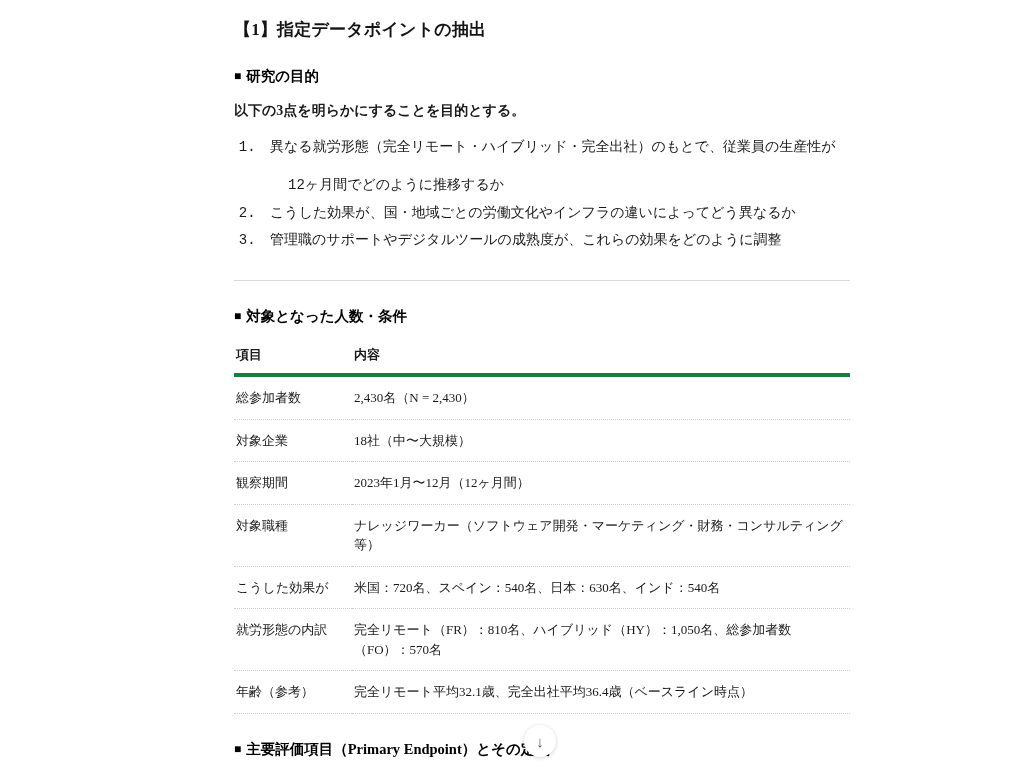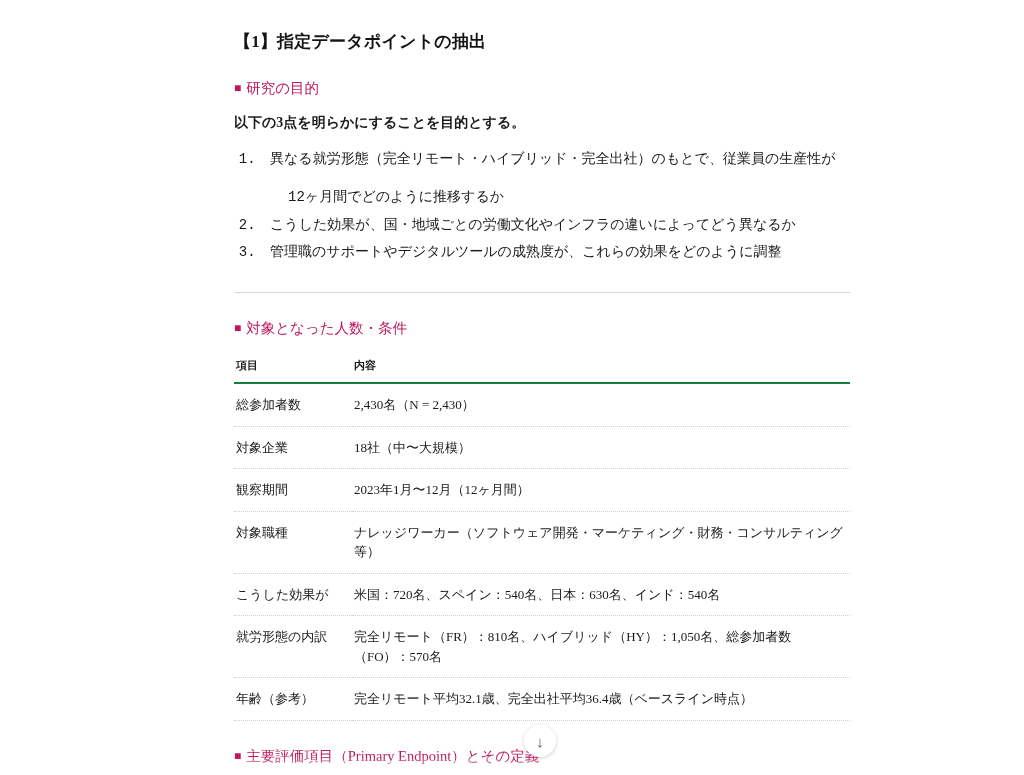--- a/index.html
+++ b/index.html
@@ -14,35 +14,35 @@
   }
   .page {
     position: relative;
     width: 1024px;
     height: 775px;
     background: #ffffff;
   }
   .content {
     position: absolute;
     left: 234px;
-    top: 16px;
+    top: 4px;
     width: 616px;
   }
   .doc-title {
     font-size: 17px;
     font-weight: bold;
     letter-spacing: 0.2px;
     margin: 14px 0 0 0;
     color: #141414;
   }
   .section-head {
     font-size: 14.5px;
-    font-weight: normal;
+    font-weight: bold;
     margin: 26px 0 0 0;
-    color: #be185d;
+    color: #000000;
   }
   .section-head .bullet {
     display: inline-block;
     margin-right: 5px;
     font-size: 12px;
     vertical-align: 1px;
   }
   .lead {
     font-size: 14px;
     margin: 13px 0 0 0;
@@ -73,22 +73,22 @@
   table.info {
     width: 100%;
     border-collapse: collapse;
     font-size: 13px;
     margin-top: 14px;
   }
   table.info th {
     text-align: left;
     font-weight: bold;
     padding: 6px 4px 9px 2px;
-    border-bottom: 2px solid #15803d;
-    font-size: 11px;
+    border-bottom: 4px solid #15803d;
+    font-size: 13px;
   }
   table.info th.col-item { width: 112px; }
   table.info td {
     padding: 11px 4px 11px 2px;
     border-bottom: 1px dotted #cfcfcf;
     vertical-align: top;
     line-height: 1.5;
   }
   table.info tr:last-child td { border-bottom: 1px dotted #cfcfcf; }
   .scroll-hint {

